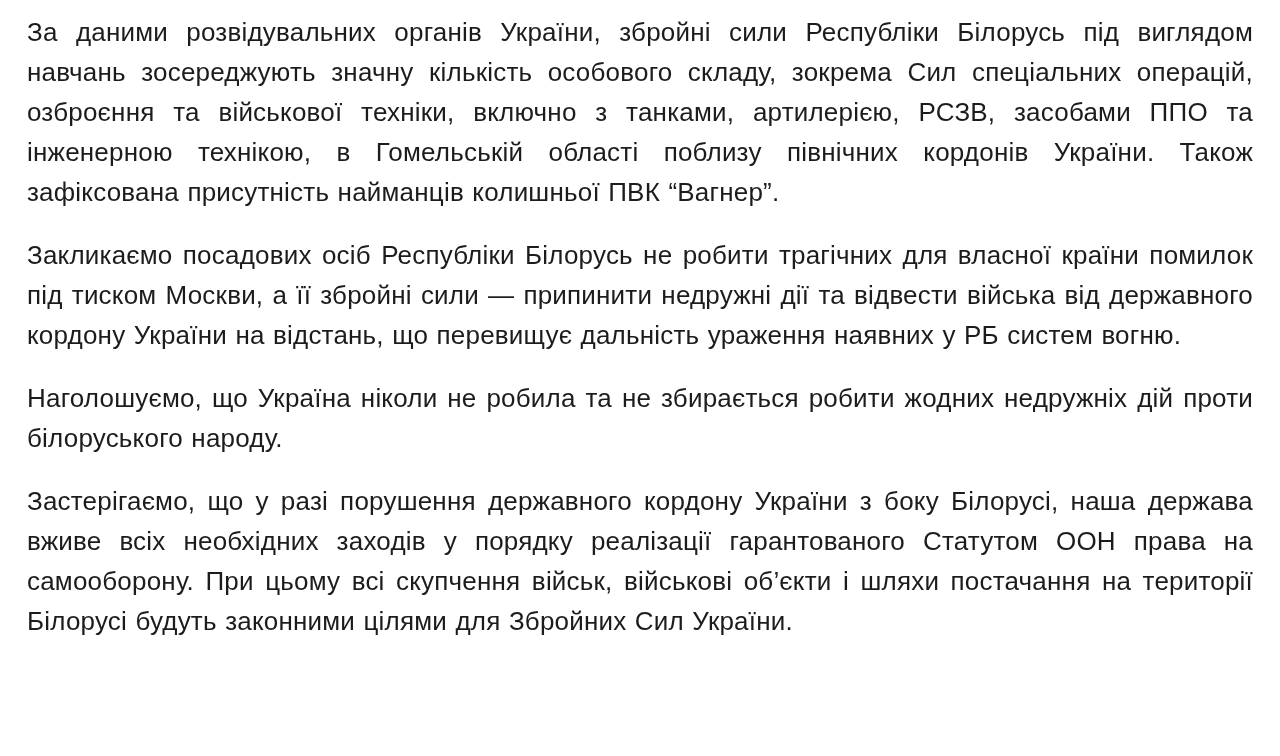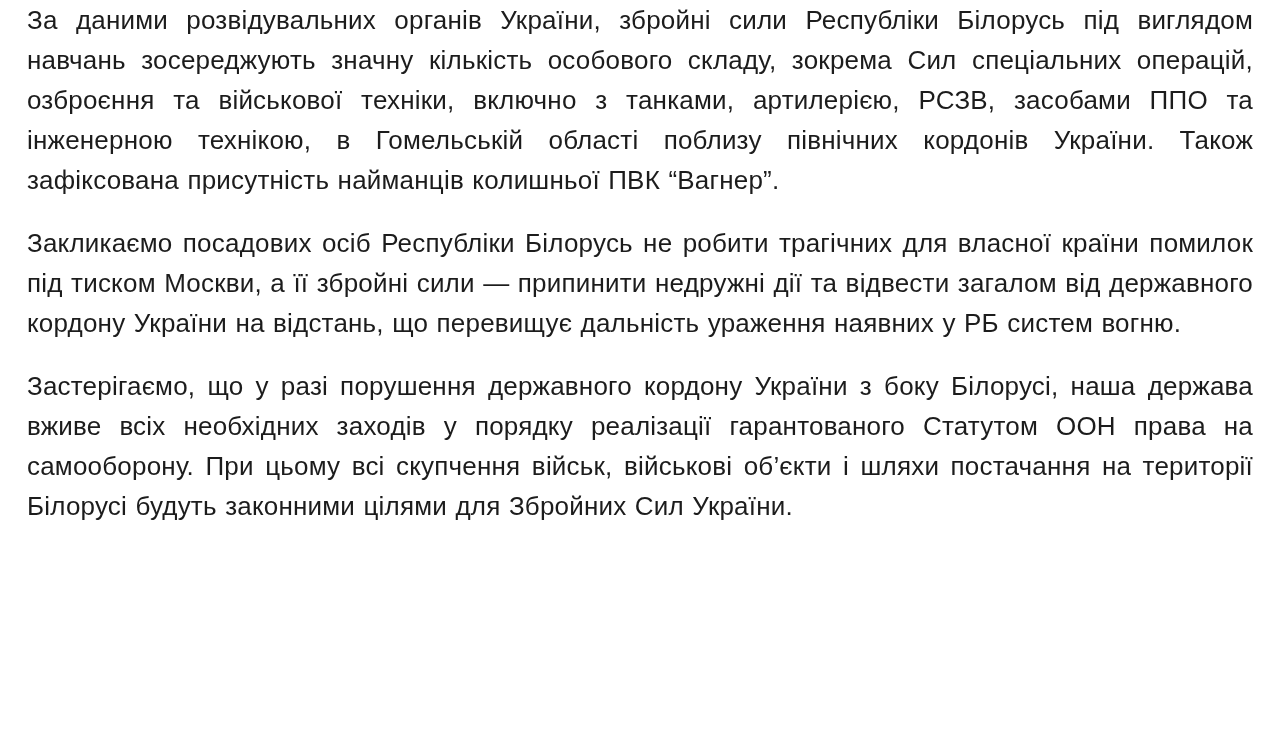--- a/index.html
+++ b/index.html
@@ -4,21 +4,21 @@
 <style>
   html, body {
     margin: 0;
     padding: 0;
     background: #ffffff;
   }
   .page {
     width: 1280px;
     height: 756px;
     box-sizing: border-box;
-    padding: 0 27px 0 27px;
+    padding: 12px 27px 0 27px;
     background: #ffffff;
     overflow: hidden;
   }
   .doc p {
     margin: 0 0 23px 0;
     font-family: "Liberation Sans", "DejaVu Sans", sans-serif;
     font-size: 26px;
     line-height: 40px;
     font-weight: 400;
     color: #1c1c1c;
@@ -26,16 +26,17 @@
     letter-spacing: 0.2px;
     word-spacing: 1px;
   }
 </style>
 </head>
 <body>
 
 <div class="page">
   <div class="doc">
     <p>За даними розвідувальних органів України, збройні сили Республіки Білорусь під виглядом навчань зосереджують значну кількість особового складу, зокрема Сил спеціальних операцій, озброєння та військової техніки, включно з танками, артилерією, РСЗВ, засобами ППО та інженерною технікою, в Гомельській області поблизу північних кордонів України. Також зафіксована присутність найманців колишньої ПВК “Вагнер”.</p>
-    <p>Закликаємо посадових осіб Республіки Білорусь не робити трагічних для власної країни помилок під тиском Москви, а її збройні сили — припинити недружні дії та відвести загалом від державного кордону України на відстань, що перевищує дальність ураження наявних у РБ систем вогню.</p>
+    <p>Закликаємо посадових осіб Республіки Білорусь не робити трагічних для власної країни помилок під тиском Москви, а її збройні сили — припинити недружні дії та відвести війська від державного кордону України на відстань, що перевищує дальність ураження наявних у РБ систем вогню.</p>
+    <p>Наголошуємо, що Україна ніколи не робила та не збирається робити жодних недружніх дій проти білоруського народу.</p>
     <p>Застерігаємо, що у разі порушення державного кордону України з боку Білорусі, наша держава вживе всіх необхідних заходів у порядку реалізації гарантованого Статутом ООН права на самооборону. При цьому всі скупчення військ, військові об’єкти і шляхи постачання на території Білорусі будуть законними цілями для Збройних Сил України.</p>
   </div>
 </div>
 
 </body></html>

